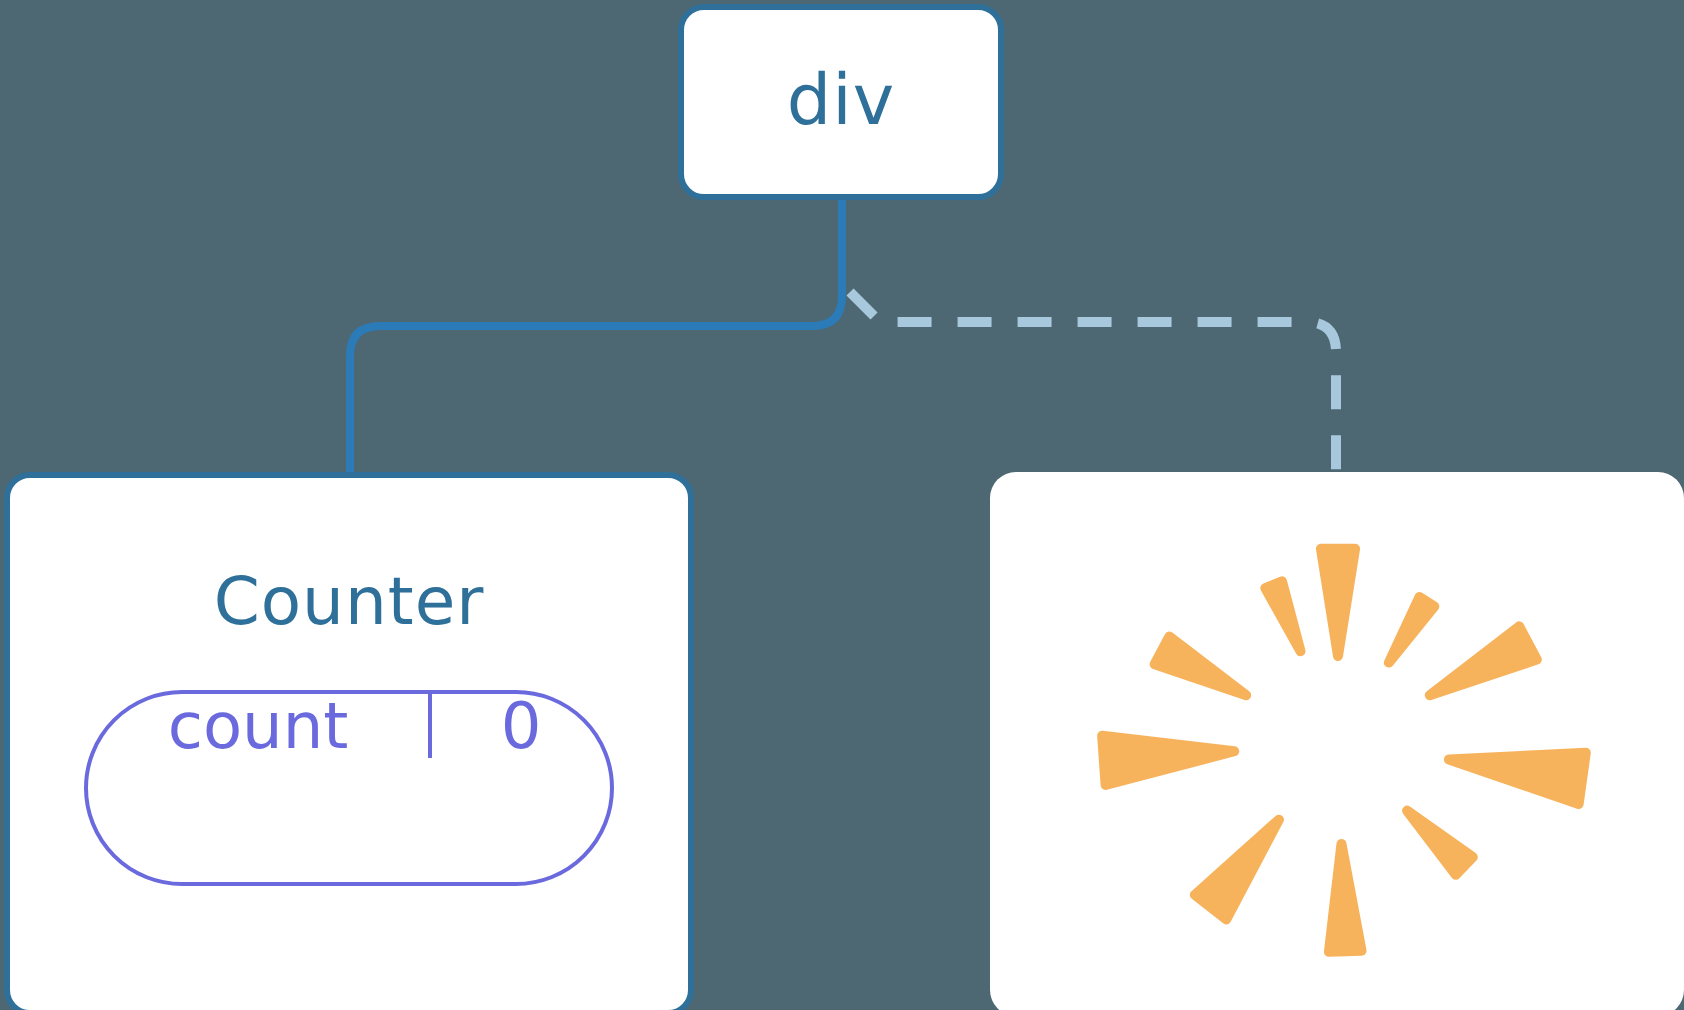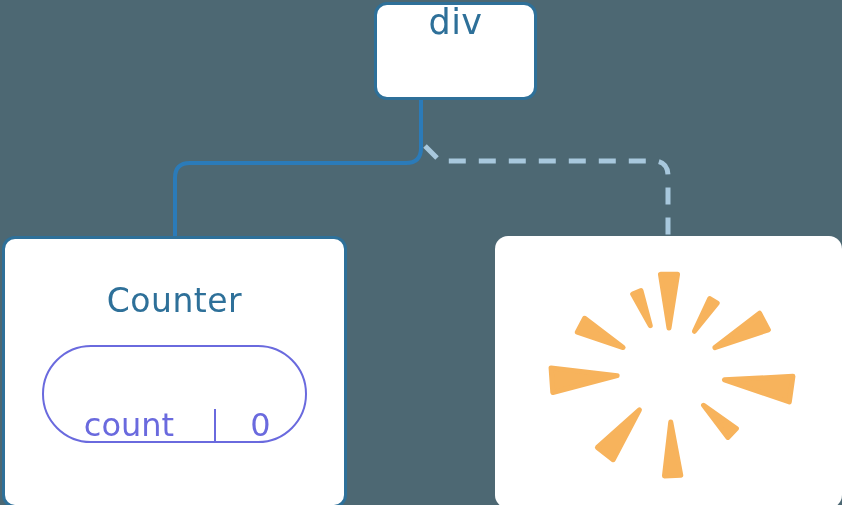--- a/index.html
+++ b/index.html
@@ -45,21 +45,21 @@
   }
 
   
   #node-div {
     left: 339px;
     top: 2px;
     width: 163px;
     height: 98px;
     border: 3px solid #2e7099;
     border-radius: 13px;
-    margin-left: 35px;
+    justify-content: center;
   }
   #node-div .node-title {
     font-size: 35px;
     color: #2e7099;
     line-height: 1;
     letter-spacing: 0.5px;
   }
 
   
   #node-counter {
@@ -79,21 +79,21 @@
   }
 
   
   .state-pill {
     margin-top: 28px;
     width: 265px;
     height: 98px;
     border: 2px solid #6a6ade;
     border-radius: 49px;
     display: flex;
-    align-items: flex-end;
+    align-items: flex-start;
     box-sizing: border-box;
     overflow: hidden;
   }
   .state-pill .pill-key {
     flex: 0 0 172px;
     display: flex;
     align-items: center;
     justify-content: center;
     border-right: 2px solid #6a6ade;
     box-sizing: border-box;

